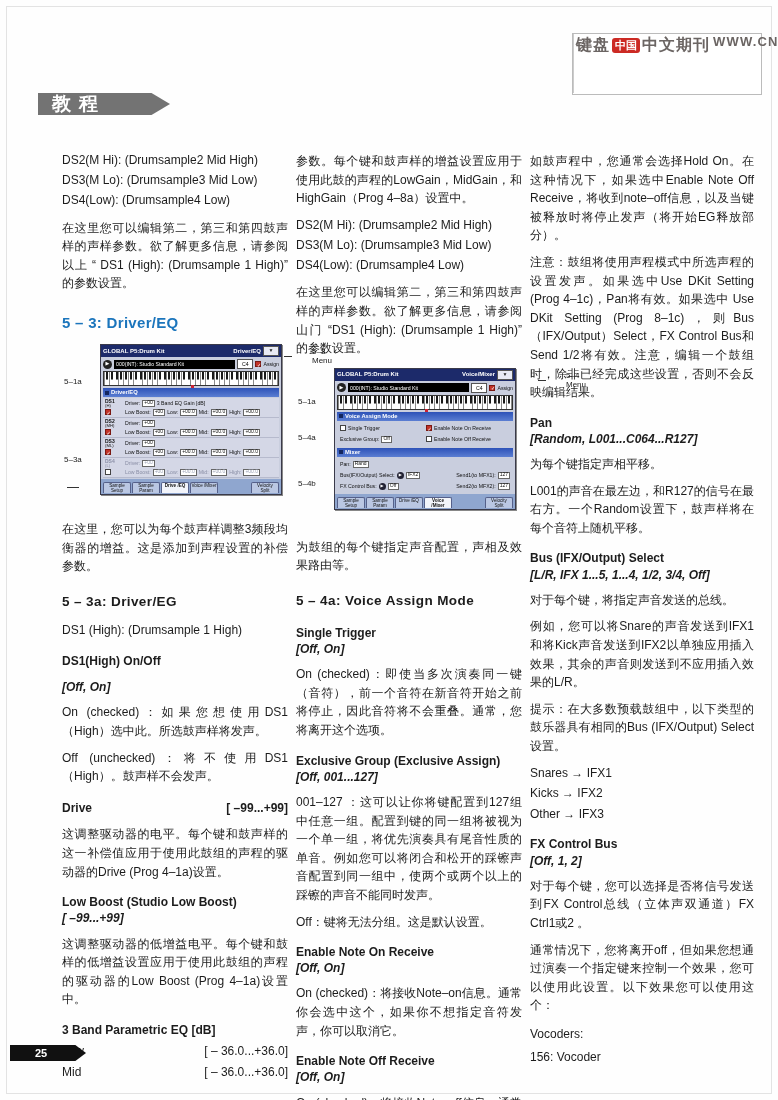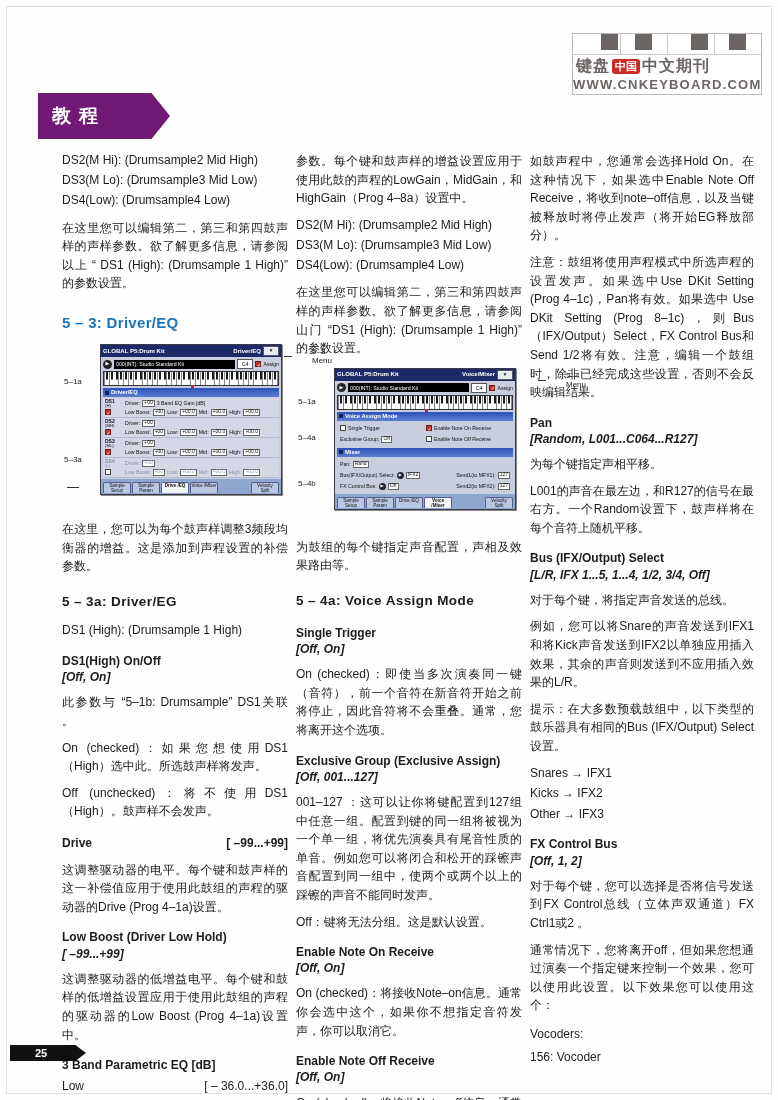--- a/index.html
+++ b/index.html
@@ -4,28 +4,28 @@
 <style>
   html,body{margin:0;padding:0;}
   body{
     width:778px;height:1100px;position:relative;background:#fefefe;
     font-family:"Liberation Sans", sans-serif;color:#1c1c1c;overflow:hidden;
   }
   .page-frame{position:absolute;inset:6px;border:1px solid #e3e3e3;pointer-events:none;}
 
   
   .banner{
-    position:absolute;left:38px;top:93px;width:132px;height:46px;background:#701a75;
+    position:absolute;left:38px;top:93px;width:132px;height:22px;background:#737373;
     clip-path:polygon(0 0,86% 0,100% 50%,86% 100%,0 100%);
     color:#fff;font-weight:bold;font-size:19px;letter-spacing:8px;
     display:flex;align-items:center;padding-left:14px;box-sizing:border-box;
   }
   .logo{
     position:absolute;left:572px;top:33px;width:190px;height:62px;background:#fff;
-    border:1px solid #bbb;box-sizing:border-box;display:flex;flex-direction:column;
+    border:1px solid #bbb;box-sizing:border-box;display:flex;
   }
   .logo-keys{position:relative;flex:1;background:#fff;border-bottom:1px solid #ccc;}
   .logo-keys .bk{position:absolute;top:0;height:78%;width:9%;background:#6b6563;}
   .logo-keys .sep{position:absolute;top:0;bottom:0;width:1px;background:#ccc;}
   .logo-mid{display:flex;align-items:center;height:22px;padding:0 3px;gap:2px;}
   .logo-txt{font-weight:bold;color:#6b6563;font-size:16px;letter-spacing:1px;white-space:nowrap;}
   .logo-stamp{
     background:#cc2a24;color:#fff;font-weight:bold;font-size:11px;border-radius:3px;
     padding:2px 3px;line-height:1;white-space:nowrap;
   }
@@ -271,31 +271,30 @@
         <span class="lcd-tab active">Drive /EQ</span>
         <span class="lcd-tab">Voice /Mixer</span>
         <span class="lcd-tab right">Velocity Split</span>
       </div>
     </div>
   </div>
 
   <p>在这里，您可以为每个鼓声样调整3频段均衡器的增益。这是添加到声程设置的补偿参数。</p>
   <div class="h-black">5 – 3a: Driver/EG</div>
   <div class="ds-line">DS1 (High): (Drumsample 1 High)</div>
-  <div class="param-head" style="margin-bottom:0;">DS1(High) On/Off</div>
+  <div class="param-head" style="margin-bottom:10px;">DS1(High) On/Off</div>
   <div class="param-range">[Off, On]</div>
-  <p>此参数与 “5–1b: Drumsample” DS1关联 。</p>
   <p>On (checked)：如果您想使用DS1（High）选中此。所选鼓声样将发声。</p>
   <p>Off (unchecked)：将不使用DS1（High）。鼓声样不会发声。</p>
   <div class="param-flex">
     <span>Drive</span>
       <span>[ –99...+99]</span>
   </div>
   <p>这调整驱动器的电平。每个键和鼓声样的这一补偿值应用于使用此鼓组的声程的驱动器的Drive (Prog 4–1a)设置。</p>
-  <div class="param-head" style="margin-bottom:0;">Low Boost (Driver Low Hold)</div>
+  <div class="param-head" style="margin-bottom:0;">Low Boost (Studio Low Boost)</div>
   <div class="param-range">[ –99...+99]</div>
   <p>这调整驱动器的低增益电平。每个键和鼓样的低增益设置应用于使用此鼓组的声程的驱动器的Low Boost (Prog 4–1a)设置中。</p>
   <div class="param-head">3 Band Parametric EQ [dB]</div>
   <div class="eq-row">
     <span>Low</span>
       <span>[ – 36.0...+36.0]</span>
   </div>
   <div class="eq-row">
     <span>Mid</span>
       <span>[ – 36.0...+36.0]</span>

